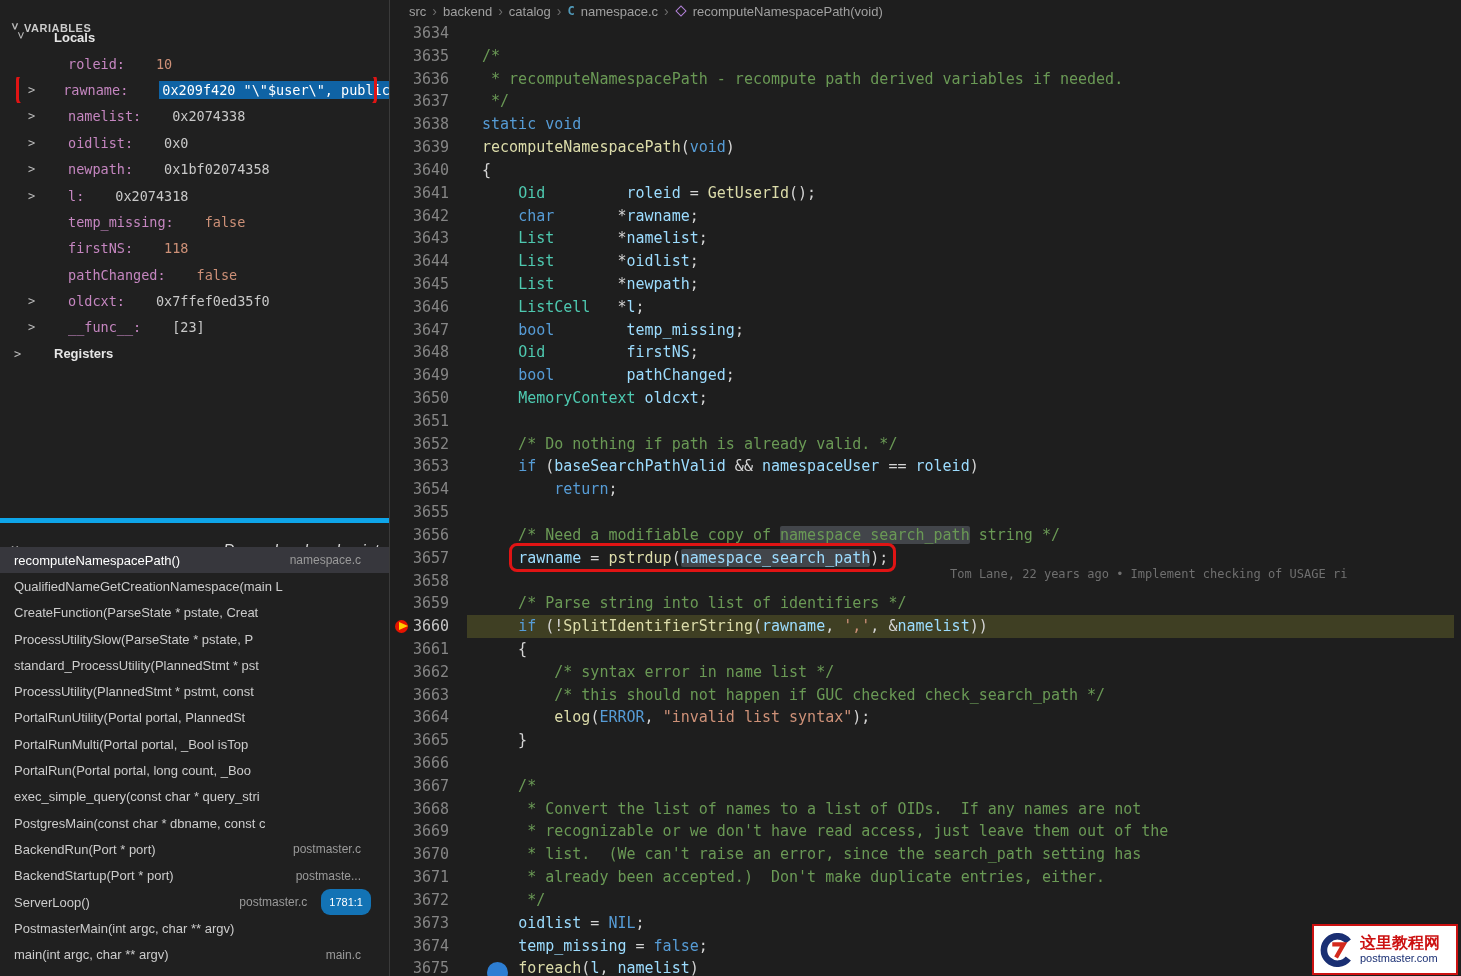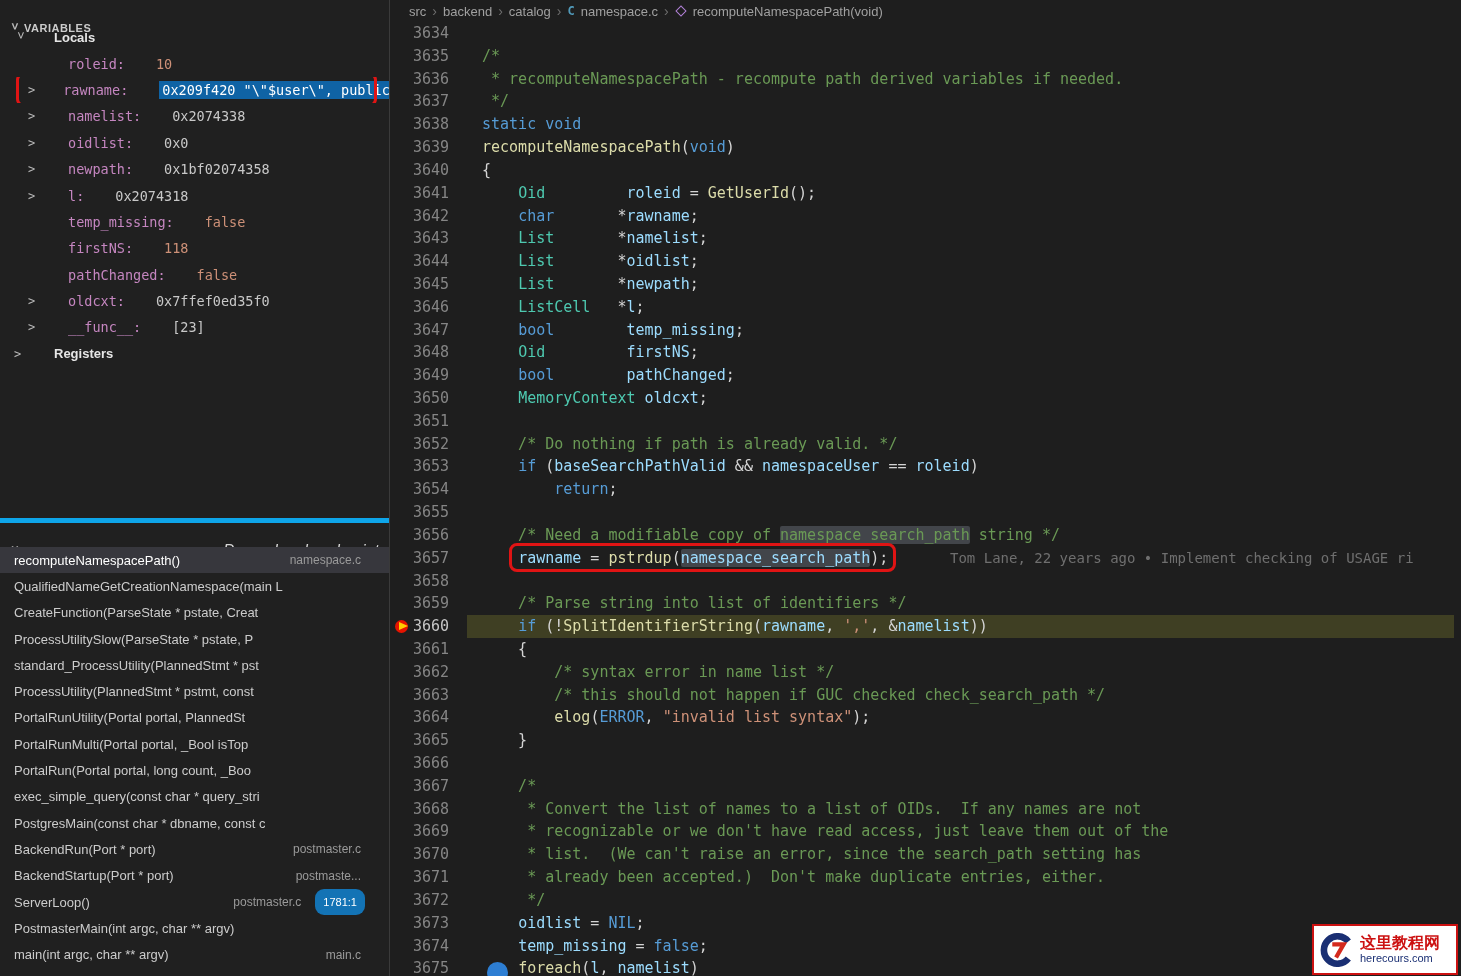--- a/index.html
+++ b/index.html
@@ -36,21 +36,21 @@
   
   .callstack { position:absolute; top:518px; left:0; right:0; bottom:0; border-top:5px solid #0ea5e9; }
   .cs-frames { position:absolute; top:24px; left:0; right:0; }
   .cs-row { display:flex; align-items:center; height:26.3px; padding:0 14px 0 14px;
     font-size:13px; color:#cccccc; white-space:nowrap; overflow:hidden; }
   .cs-row.selected { background:#37373d; color:#ffffff; }
   .cs-label { overflow:hidden; text-overflow:clip; flex:0 1 auto; }
   .cs-spacer { flex:1 1 0; min-width:8px; }
   .cs-file { color:#9a9a9a; font-size:12px; margin-right:14px; }
   .cs-badge { background:#1373b5; color:#fff; font-size:11px; padding:7px 8px;
-    border-radius:9px; margin-right:10px; }
+    border-radius:9px; margin-right:4px; }
   
   .editor { position:absolute; left:391px; top:0; right:7px; height:976px; background:#1e1e1e; overflow:hidden; }
   .breadcrumbs { display:flex; align-items:center; height:22px; padding-left:18px;
     font-size:13px; color:#a0a0a0; gap:6px; white-space:nowrap; }
   .bc-sep { color:#6e6e6e; font-size:14px; }
   .c-icon { color:#519aba; font-weight:bold; font-size:12px; font-family:"DejaVu Sans Mono",monospace; }
   .method-icon { display:inline-block; width:8px; height:8px; border:1.6px solid #b180d7;
     transform:rotate(45deg); margin:0 2px; }
   .code-area { position:absolute; top:22px; left:0; right:0; }
   .code-row { position:relative; height:22.82px; line-height:22.82px;
@@ -63,21 +63,21 @@
   .bp { position:absolute; left:4px; top:5px; width:13px; height:13px; background:#e51400; border-radius:50%; }
   .bp::after { content:""; position:absolute; left:4px; top:2px; width:0; height:0;
     border-left:9px solid #ffcc00; border-top:4.5px solid transparent; border-bottom:4.5px solid transparent; }
   .tk.pu { color:#d4d4d4; } .tk.kw { color:#569cd6; } .tk.ty { color:#4ec9b0; }
   .tk.fn { color:#dcdcaa; } .tk.vr { color:#9cdcfe; } .tk.st { color:#ce9178; }
   .tk.cm { color:#6a9955; }
   .occ { background:rgba(110,118,129,.45); border-radius:2px; }
   .annot-wrap { position:relative; }
   .annot-wrap::after { content:""; position:absolute; left:-9px; right:-8px; top:-6px; bottom:-5px;
     border:3px solid #e01414; border-radius:8px; pointer-events:none; }
-  .blame { position:absolute; left:468px; color:#6f6f6f; font-size:14px; white-space:pre; }
+  .blame { position:absolute; left:468px; color:#6f6f6f; font-size:12px; white-space:pre;margin-top:16px; }
   
   .float-dot { position:absolute; left:487px; top:962px; width:21px; height:21px;
     border-radius:50%; background:#2d7ed3; z-index:8; }
   .watermark { position:absolute; right:3px; bottom:1px; width:146px; height:51px; background:#ffffff;
     border:2px solid #cc1111; display:flex; align-items:center; padding:3px 6px; gap:6px; z-index:9; }
   .wm-logo { flex:0 0 34px; height:34px; }
   .wm-text { display:flex; flex-direction:column; line-height:1.15; }
   .wm-cn { color:#cc1111; font-weight:bold; font-size:16px; }
   .wm-en { color:#1a2f73; font-size:11px; }
 </style>
@@ -300,17 +300,17 @@
 
   <div class="float-dot"></div>
 
   <div class="watermark">
     <svg class="wm-logo" viewBox="0 0 36 36">
       <path d="M30 9 A14.5 14.5 0 1 0 30 27" fill="none" stroke="#1a2f73" stroke-width="7"></path>
       <path d="M13 12 h12 l-8 14" fill="none" stroke="#d42a1e" stroke-width="4.5"></path>
     </svg>
     <div class="wm-text">
       <span class="wm-cn">这里教程网</span>
-      <span class="wm-en">herecours.com</span>
+      <span class="wm-en">postmaster.com</span>
     </div>
   </div>
 
 </div>
 
 </body></html>

